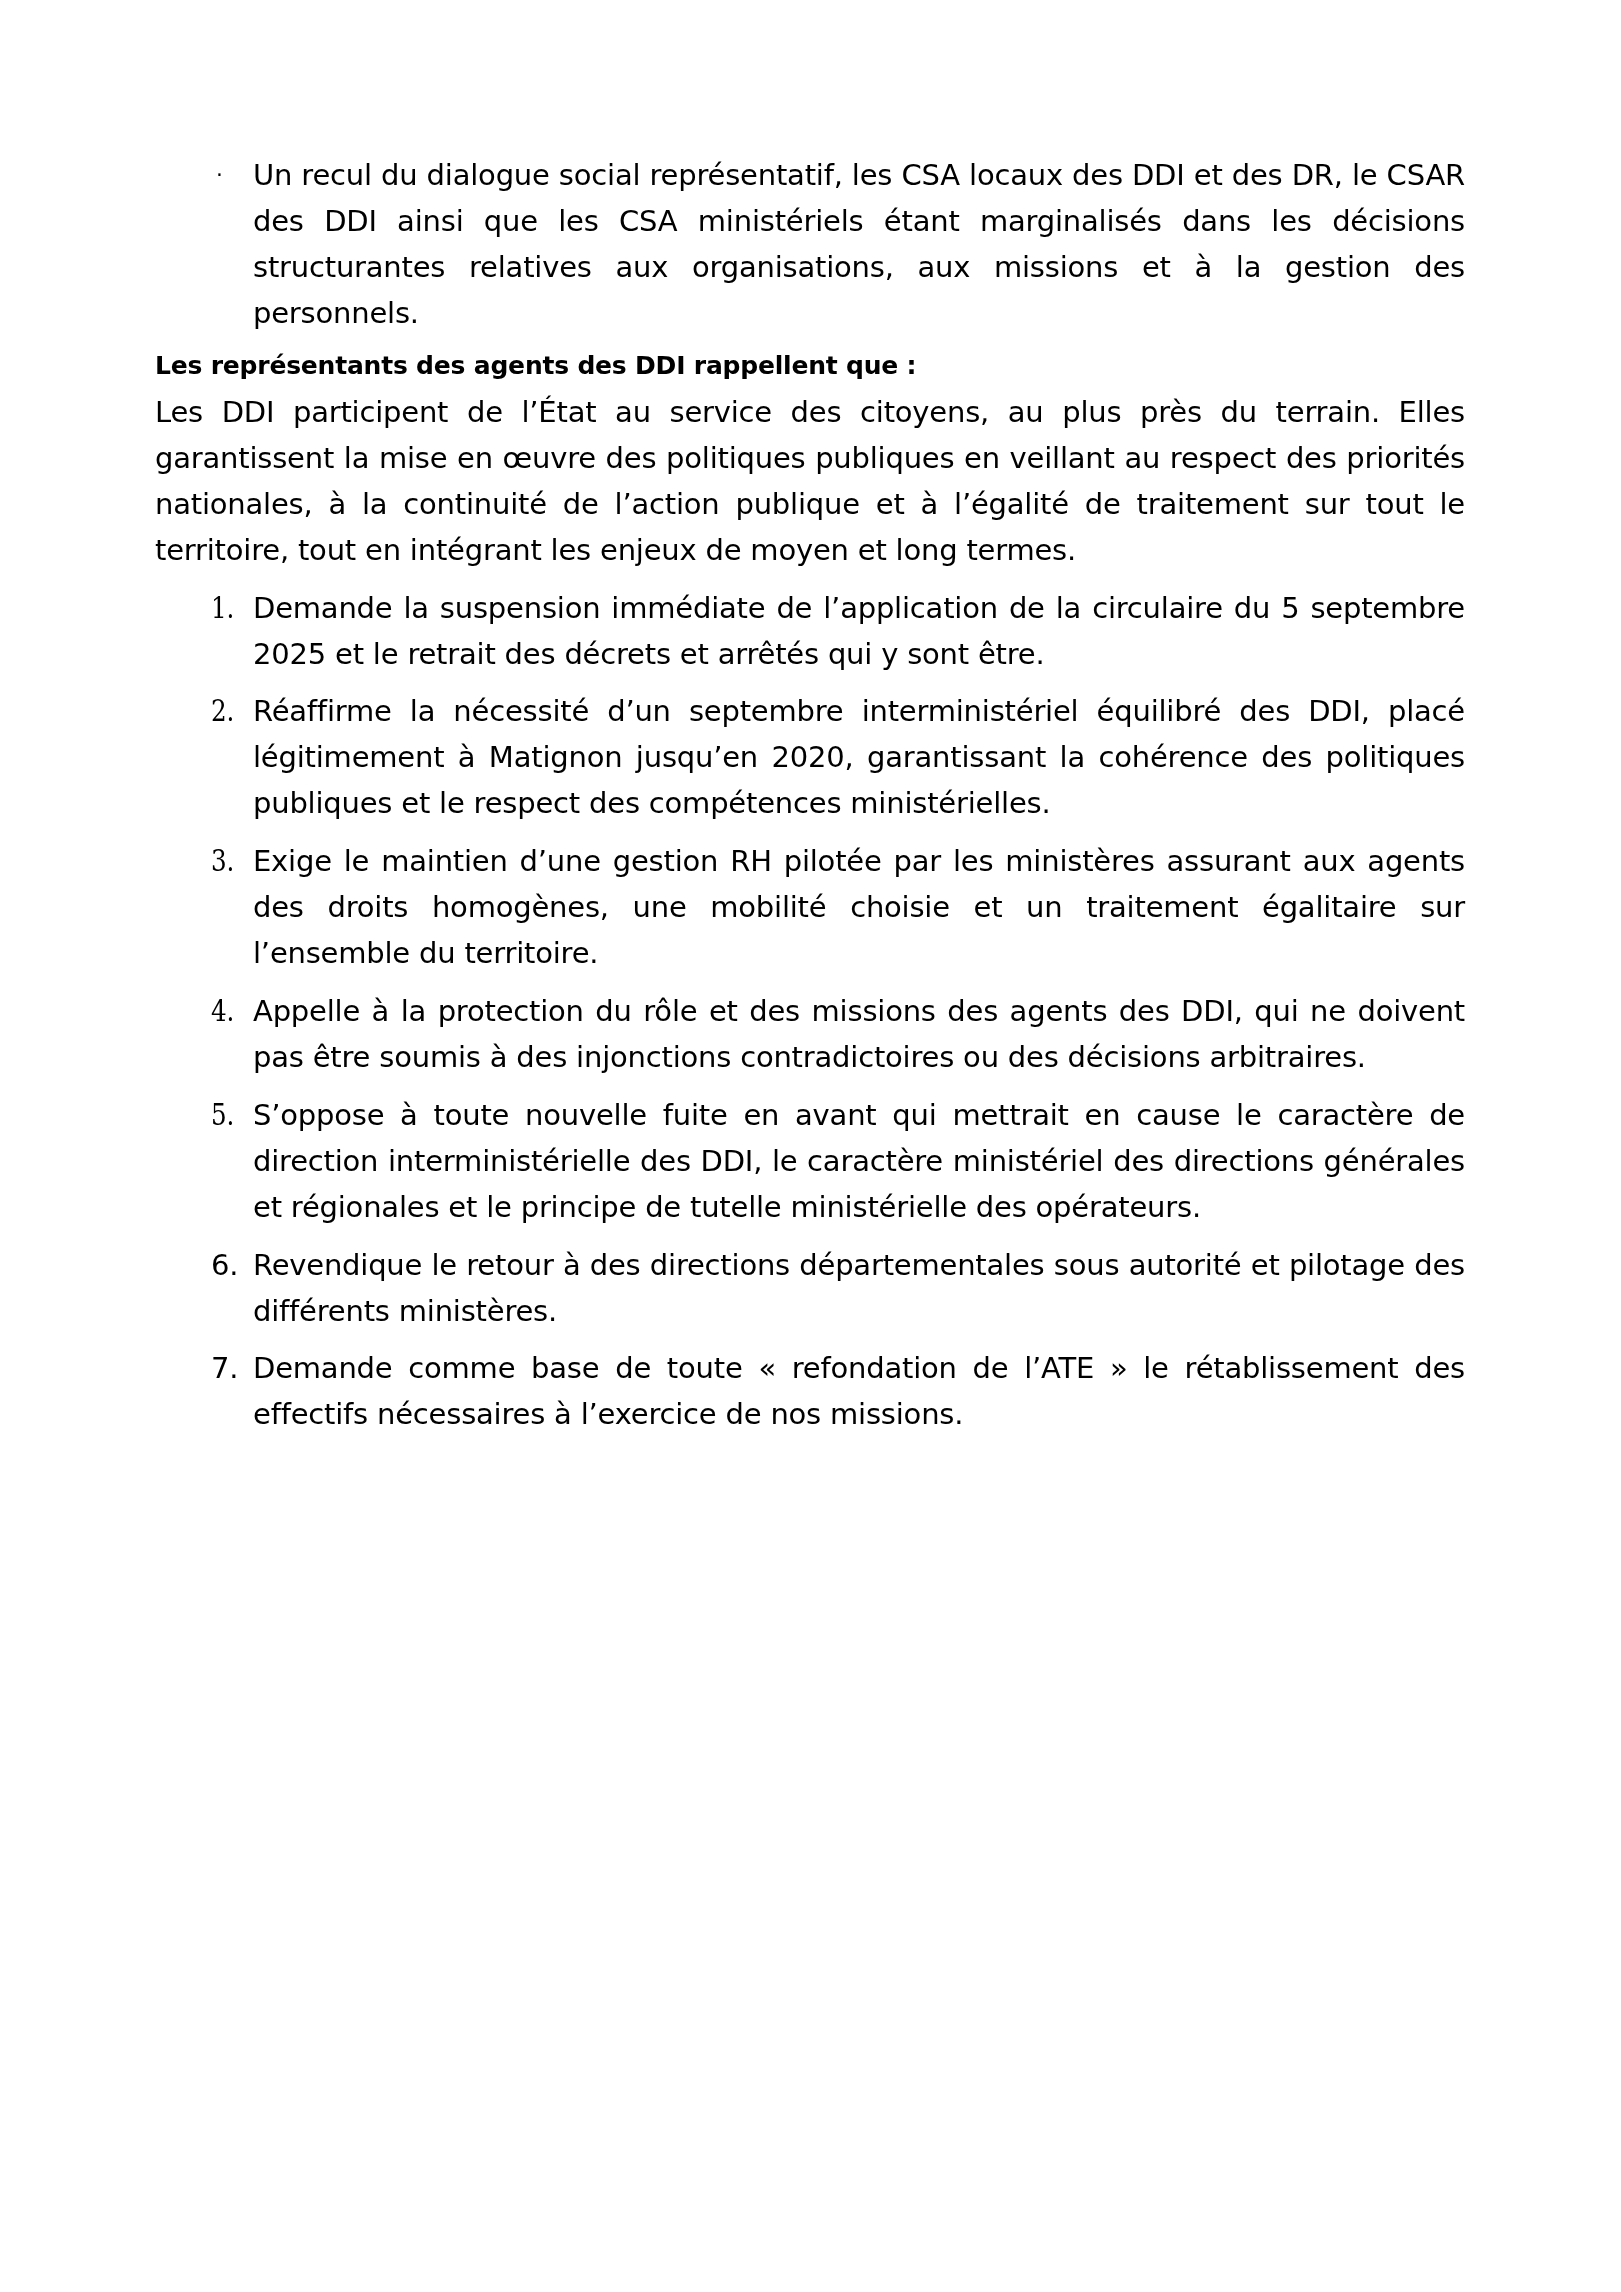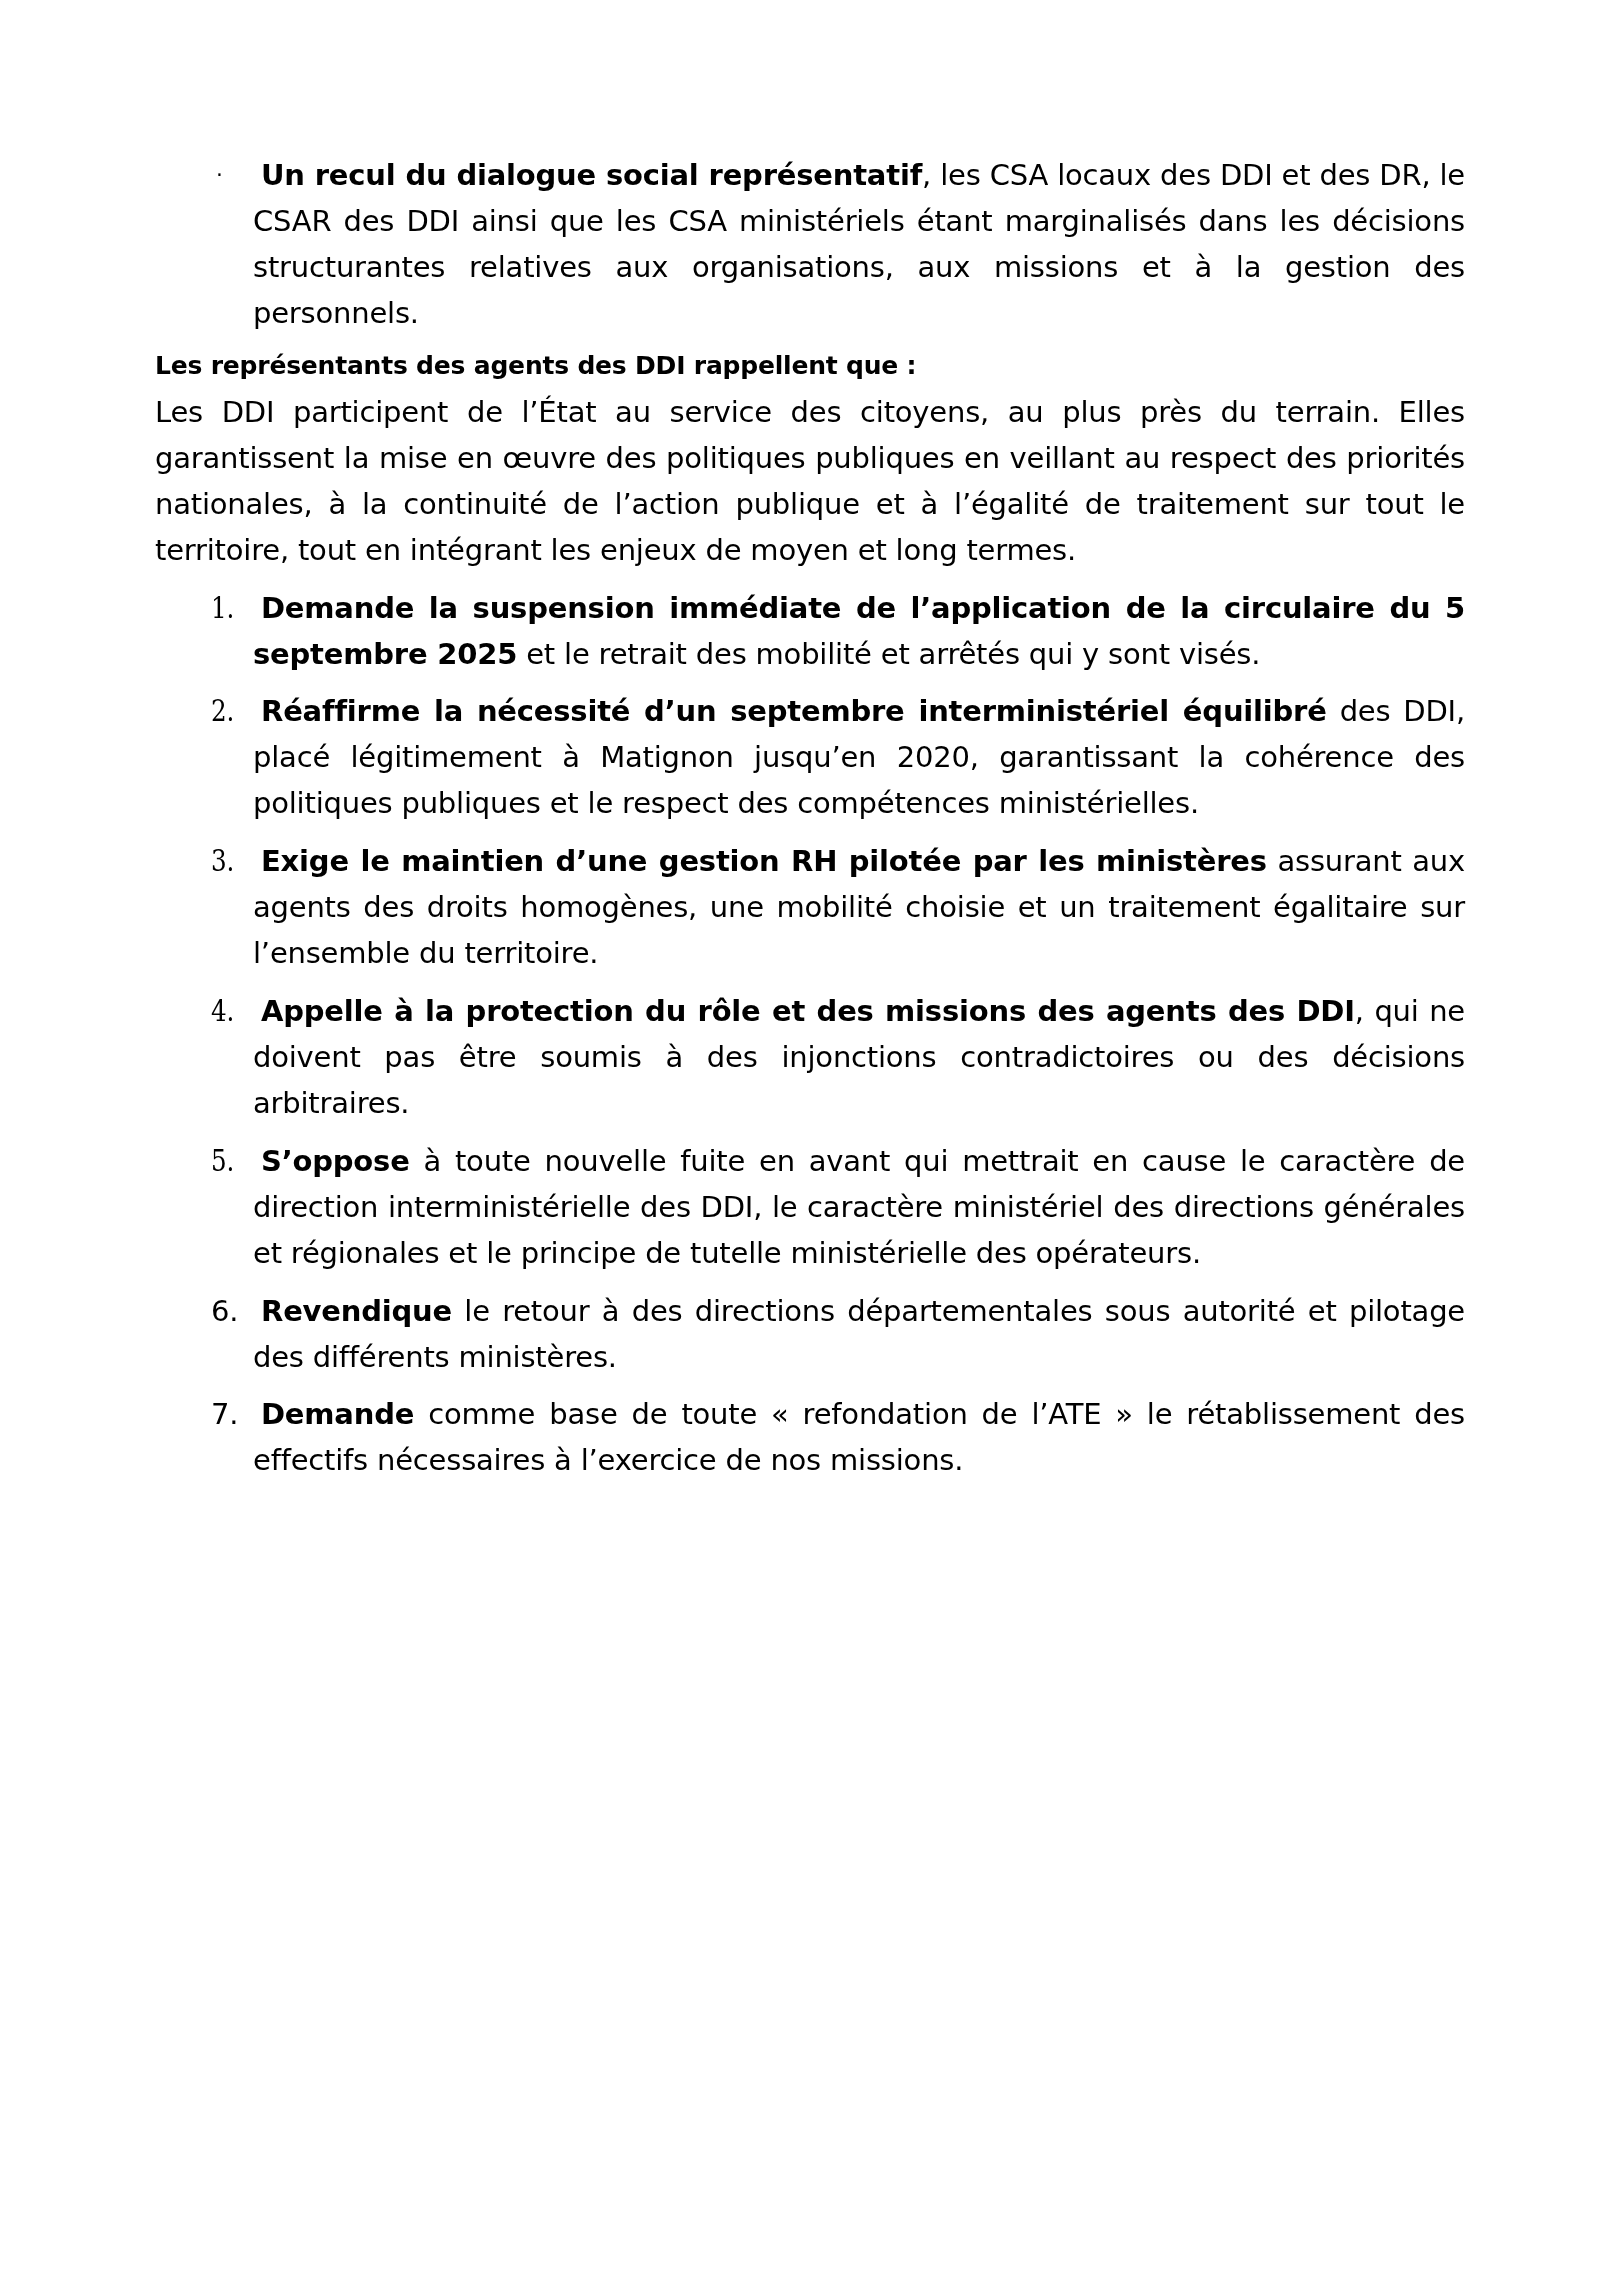--- a/index.html
+++ b/index.html
@@ -20,40 +20,40 @@
     font-size: 25px; line-height: 47px; margin: 5.9px 0 0 0; letter-spacing: -0.2px;
   }
   .para { margin-bottom: 11.8px; }
   .list { margin-top: 0; }
   .item { position: relative; padding-left: 98px; margin-bottom: 11.8px; }
   .num {
     position: absolute; left: 56px; top: 0; font-size: 29px; line-height: 46px;
     font-family: "DejaVu Serif", serif; transform: scaleX(0.85); transform-origin: left;
   }
   .num.sans { font-family: "DejaVu Sans", sans-serif; transform: none; left: 56px; }
-  b { font-weight: bold; margin-left: 8px; }
+  b { font-weight: normal; }
 </style>
 </head>
 <body>
 
 <div class="page">
 
   <div class="p bullet-item">
     <span class="bullet-mark">·</span>
     <b>Un recul du dialogue social représentatif</b><span>, les CSA locaux des DDI et des DR, le CSAR des DDI ainsi que les CSA ministériels étant marginalisés dans les décisions structurantes relatives aux organisations, aux missions et à la gestion des personnels.</span>
   </div>
 
   <h2 class="heading">Les représentants des agents des DDI rappellent que :</h2>
   <p class="p para">Les DDI participent de l’État au service des citoyens, au plus près du terrain. Elles garantissent la mise en œuvre des politiques publiques en veillant au respect des priorités nationales, à la continuité de l’action publique et à l’égalité de traitement sur tout le territoire, tout en intégrant les enjeux de moyen et long termes.</p>
 
 
   <div class="list">
     <div class="p item">
       <span class="num">1.</span>
-      <b>Demande la suspension immédiate de l’application de la circulaire du 5 septembre 2025</b><span> et le retrait des mobilité et arrêtés qui y sont visés.</span>
+      <b>Demande la suspension immédiate de l’application de la circulaire du 5 septembre 2025</b><span> et le retrait des décrets et arrêtés qui y sont être.</span>
     </div>
     <div class="p item">
       <span class="num">2.</span>
       <b>Réaffirme la nécessité d’un septembre interministériel équilibré</b><span> des DDI, placé légitimement à Matignon jusqu’en 2020, garantissant la cohérence des politiques publiques et le respect des compétences ministérielles.</span>
     </div>
     <div class="p item">
       <span class="num">3.</span>
       <b>Exige le maintien d’une gestion RH pilotée par les ministères</b><span> assurant aux agents des droits homogènes, une mobilité choisie et un traitement égalitaire sur l’ensemble du territoire.</span>
     </div>
     <div class="p item">

